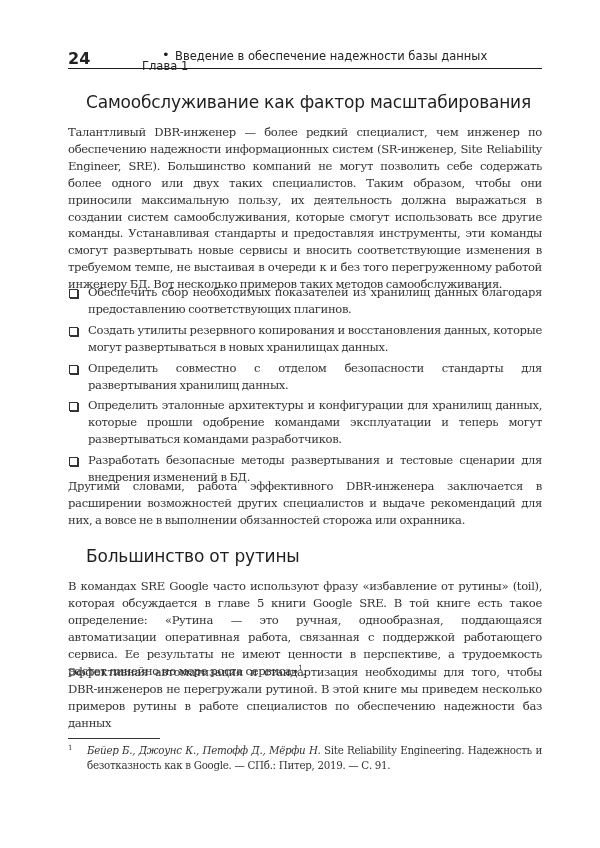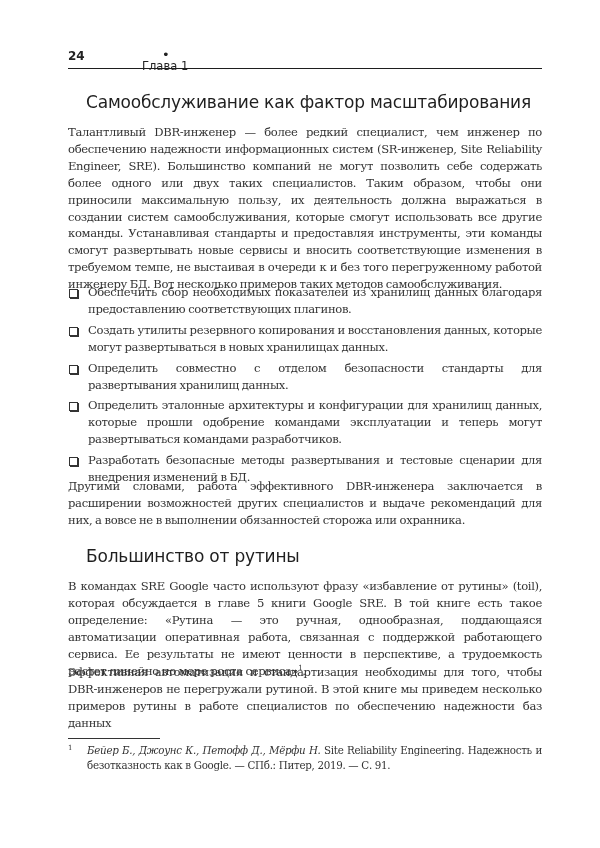--- a/index.html
+++ b/index.html
@@ -1,20 +1,20 @@
 <!DOCTYPE html>
 <html><head>
 <meta charset="utf-8">
 <style>
   html, body { margin: 0; padding: 0; background: #ffffff; }
   body { width: 600px; height: 848px; position: relative; overflow: hidden; color: #2a2a2a; }
   .page { position: absolute; left: 68px; top: 0; width: 474px; }
   .running-head { position: absolute; top: 47px; left: 0; width: 474px; height: 20px;
     font-family: "DejaVu Sans", sans-serif; font-size: 11.5px; color: #222; }
-  .running-head .pnum { position: absolute; left: 0; top: 2px; font-weight: bold; font-size: 12px; }
+  .running-head .pnum { position: absolute; left: 0; top: 2px; font-weight: bold; font-size: 16px; }
   .running-head .chap { position: absolute; left: 38px; top: 12px; margin-left: 36px; }
   .running-head .bullet { position: absolute; left: 94px; top: 0px; font-size: 13px; }
   .running-head .title { position: absolute; left: 107px; top: 2px; }
   .rule { position: absolute; top: 68px; left: 0; width: 474px; height: 1px; background: #1e1e1e; }
   h2 { font-family: "DejaVu Sans", sans-serif; font-weight: normal; font-size: 17px;
     color: #1f1f1f; margin: 0; position: absolute; left: 18px; letter-spacing: -0.2px; }
   p, .li { font-family: "DejaVu Serif", serif; font-size: 11.6px; line-height: 16.9px;
     color: #333; margin: 0; text-align: justify; letter-spacing: -0.35px; word-spacing: -0.5px; }
   .block { position: absolute; left: 0; width: 474px; }
   ul.bullets { list-style: none; margin: 0; padding: 0; }
@@ -29,20 +29,21 @@
   sup { font-size: 7px; line-height: 0; }
 </style>
 </head>
 <body>
 
 <div class="page">
   <div class="running-head">
     <span class="pnum">24</span>
     <span class="chap">Глава 1</span>
     <span class="bullet">•</span>
+    <span class="title">Введение в обеспечение надежности базы данных</span>
   </div>
   <div class="rule"></div>
 
   <h2 style="top:92px">Самообслуживание как фактор масштабирования</h2>
 
   <div class="block" style="top:124px">
     <p>Талантливый DBR-инженер — более редкий специалист, чем инженер по обеспечению надежности информационных систем (SR-инженер, Site Reliability Engineer, SRE). Большинство компаний не могут позволить себе содержать более одного или двух таких специалистов. Таким образом, чтобы они приносили максимальную пользу, их деятельность должна выражаться в создании систем самообслуживания, которые смогут использовать все другие команды. Устанавливая стандарты и предоставляя инструменты, эти команды смогут развертывать новые сервисы и вносить соответствующие изменения в требуемом темпе, не выстаивая в очереди к и без того перегруженному работой инженеру БД. Вот несколько примеров таких методов самообслуживания.</p>
   </div>
 
   <div class="block" style="top:284px">

